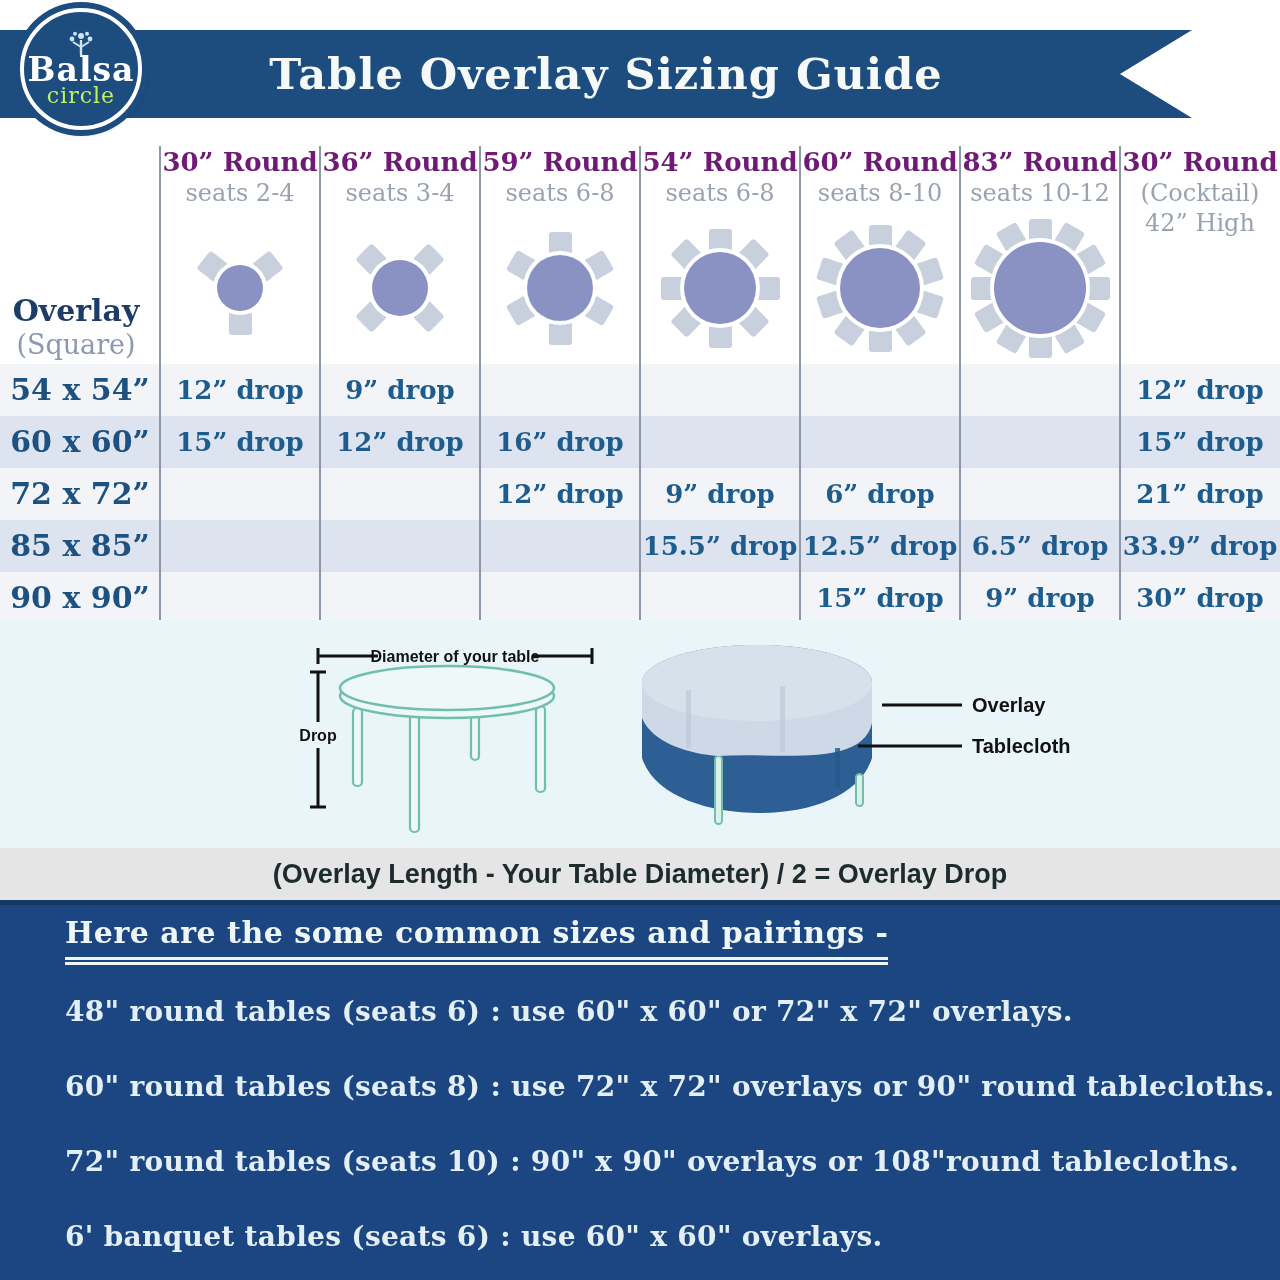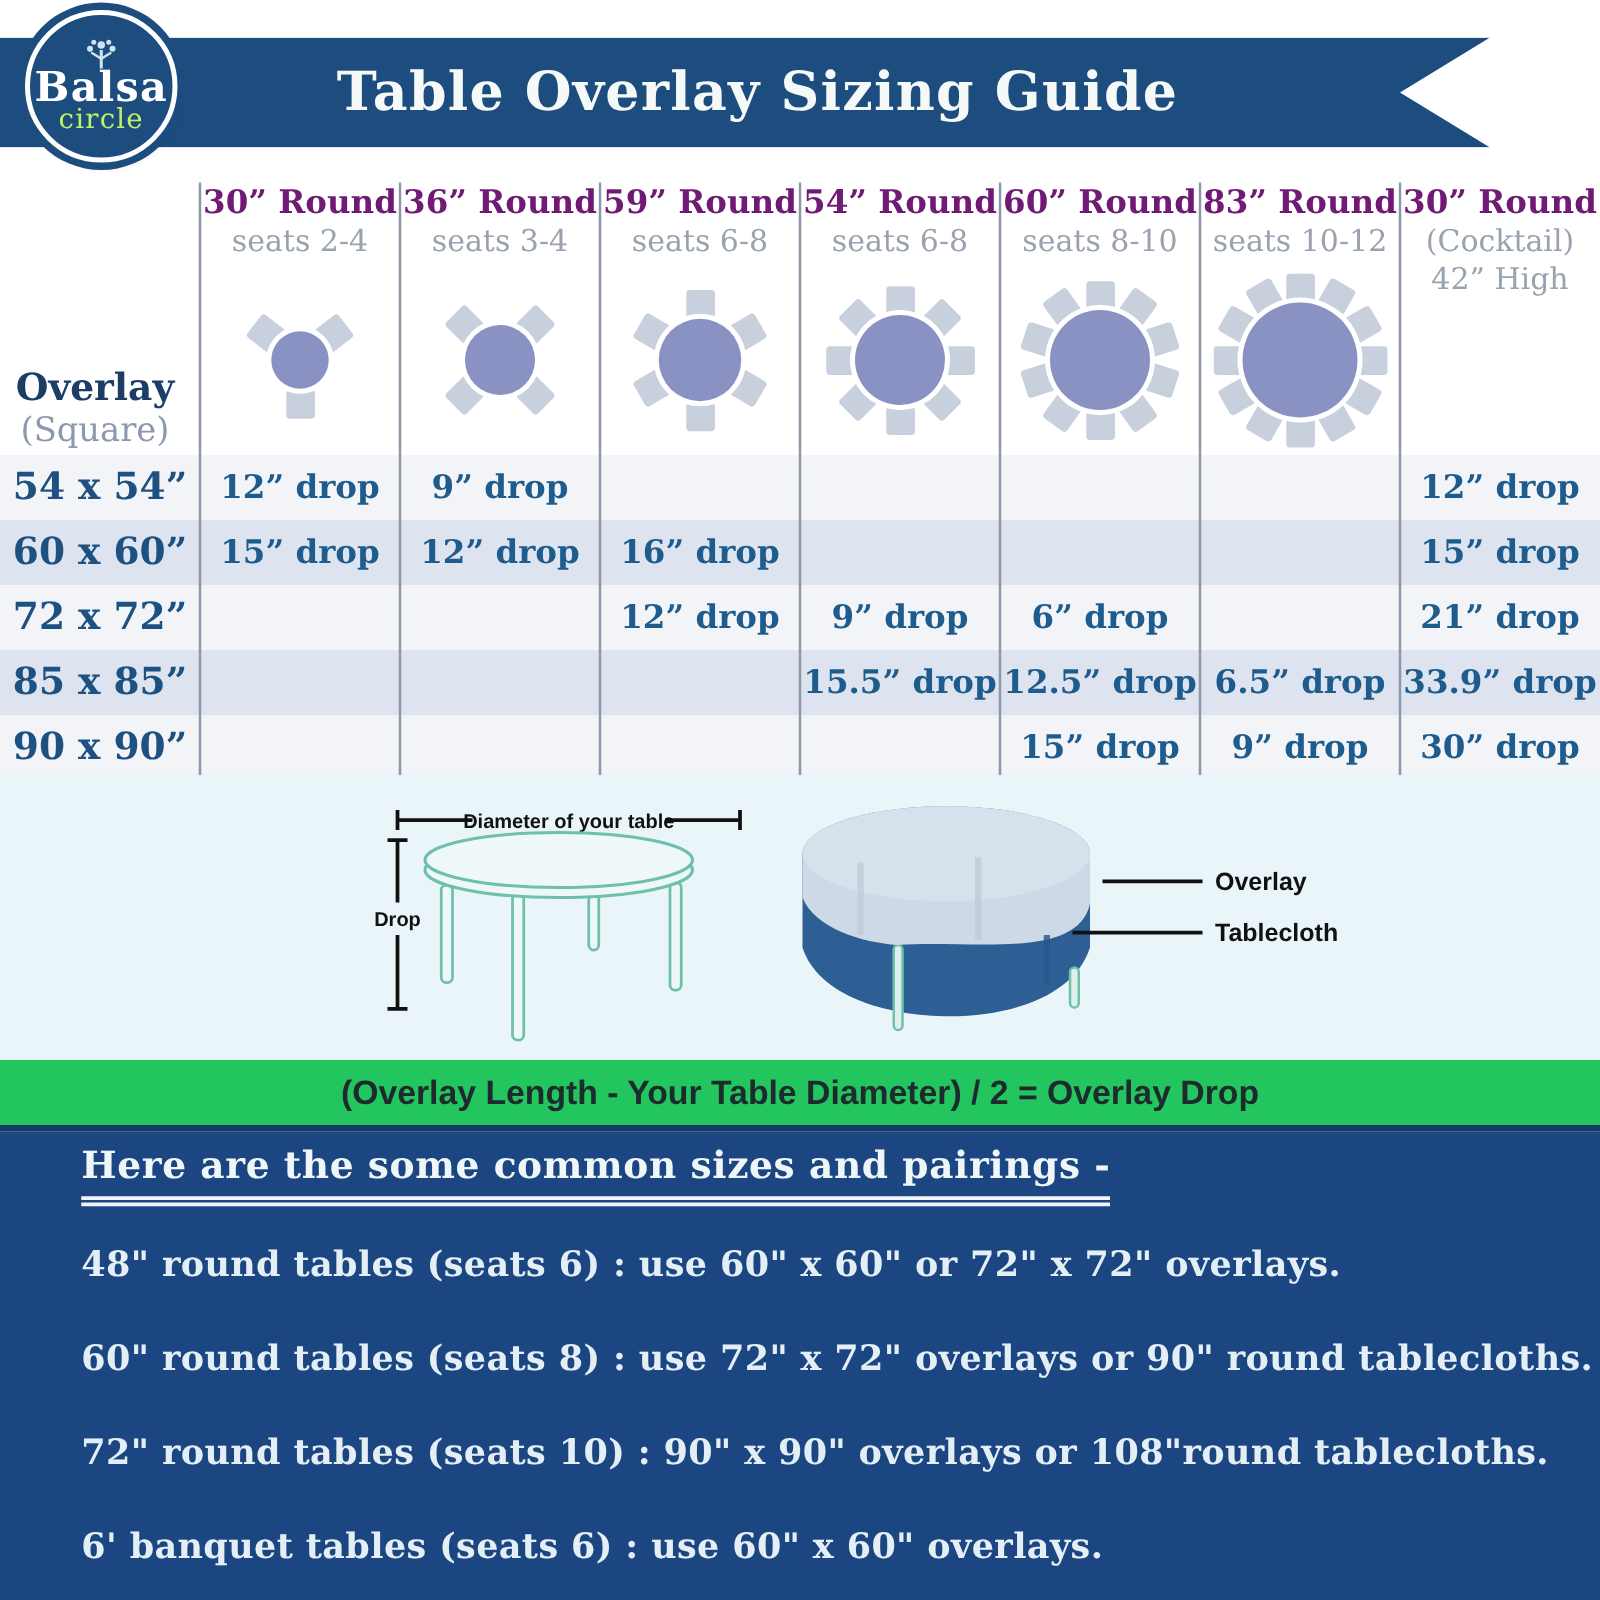--- a/index.html
+++ b/index.html
@@ -26,21 +26,21 @@
   .overlays-l1{font-size:30px;font-weight:bold;color:#1c3e66;line-height:36px;}
   .overlays-l2{font-size:27px;color:#8c98ae;line-height:32px;}
   .row-label{position:absolute;left:0;width:160px;text-align:center;font-size:30px;
              font-weight:bold;color:#1d5181;line-height:52px;}
   .cell{position:absolute;width:160px;text-align:center;font-size:26px;font-weight:bold;
         color:#1e5c8e;line-height:52px;}
   .chair{position:absolute;background:#c9d0dd;border-radius:3px;}
   .tbl-circle{position:absolute;border-radius:50%;background:#8992c2;z-index:2;}
   
   .diagram-band{position:absolute;left:0;top:620px;width:1280px;height:230px;background:#e9f5f9;}
-  .formula-band{position:absolute;left:0;top:848px;width:1280px;height:52px;background:#22c55e;
+  .formula-band{position:absolute;left:0;top:848px;width:1280px;height:52px;background:#e5e5e5;
                 display:flex;align-items:center;justify-content:center;}
   .formula-text{font-family:"Liberation Sans",sans-serif;font-weight:bold;font-size:27px;color:#1d2a2e;}
   .sep-strip{position:absolute;left:0;top:900px;width:1280px;height:5px;background:#123a63;}
   
   .footer{position:absolute;left:0;top:905px;width:1280px;height:375px;background:#1c4682;}
   .footer-heading{position:absolute;left:65px;top:10px;font-size:30px;font-weight:bold;color:#eef6f8;
                   border-bottom:8px double #eef6f8;padding-bottom:7px;letter-spacing:.5px;}
   .footer-line{position:absolute;left:65px;font-size:28px;font-weight:bold;color:#e3eff5;letter-spacing:.3px;}
   svg text{font-family:"Liberation Sans",sans-serif;}
 </style>

